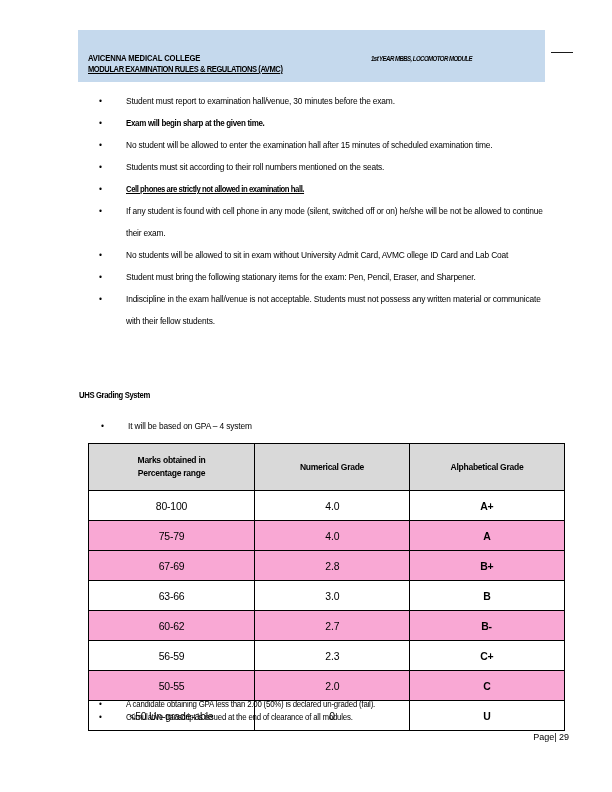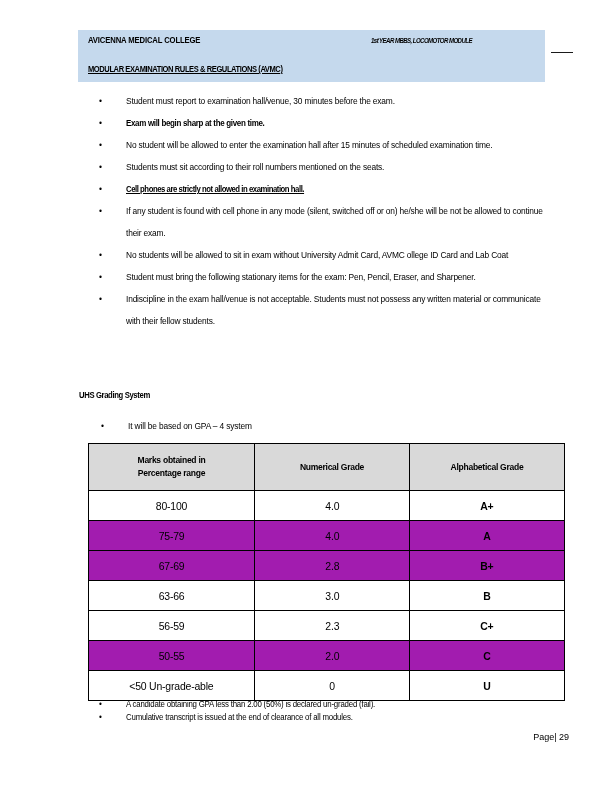--- a/index.html
+++ b/index.html
@@ -28,21 +28,21 @@
     position: absolute;
     left: 78px;
     top: 30px;
     width: 467px;
     height: 52px;
     background: #c5d9ed;
   }
   .header-row1 {
     position: absolute;
     left: 10px;
-    top: 6px;
+    top: 24px;
     width: 450px;
     height: 14px;
   }
   .college-name {
     position: absolute;
     left: 0px;
     top: 0px;
     font-size: 8.2px;
     font-weight: bold;
     letter-spacing: -0.15px;
@@ -195,21 +195,21 @@
   }
   .grade-table tbody td span {
     display: inline-block;
     transform: scaleX(0.95);
   }
   .grade-table tbody td.alpha span {
     font-weight: bold;
     letter-spacing: -0.3px;
   }
   .grade-table tbody tr.alt td {
-    background: #a21caf;
+    background: #f9a8d4;
   }
 
   
   .footnotes {
     position: absolute;
     left: 97px;
     top: 698px;
     width: 470px;
   }
   .footnote-item {
@@ -344,20 +344,25 @@
       <tr class="alt">
         <td><span>67-69</span></td>
         <td><span>2.8</span></td>
         <td class="alpha"><span>B+</span></td>
       </tr>
       <tr>
         <td><span>63-66</span></td>
         <td><span>3.0</span></td>
         <td class="alpha"><span>B</span></td>
       </tr>
+      <tr class="alt">
+        <td><span>60-62</span></td>
+        <td><span>2.7</span></td>
+        <td class="alpha"><span>B-</span></td>
+      </tr>
       <tr>
         <td><span>56-59</span></td>
         <td><span>2.3</span></td>
         <td class="alpha"><span>C+</span></td>
       </tr>
       <tr class="alt">
         <td><span>50-55</span></td>
         <td><span>2.0</span></td>
         <td class="alpha"><span>C</span></td>
       </tr>

